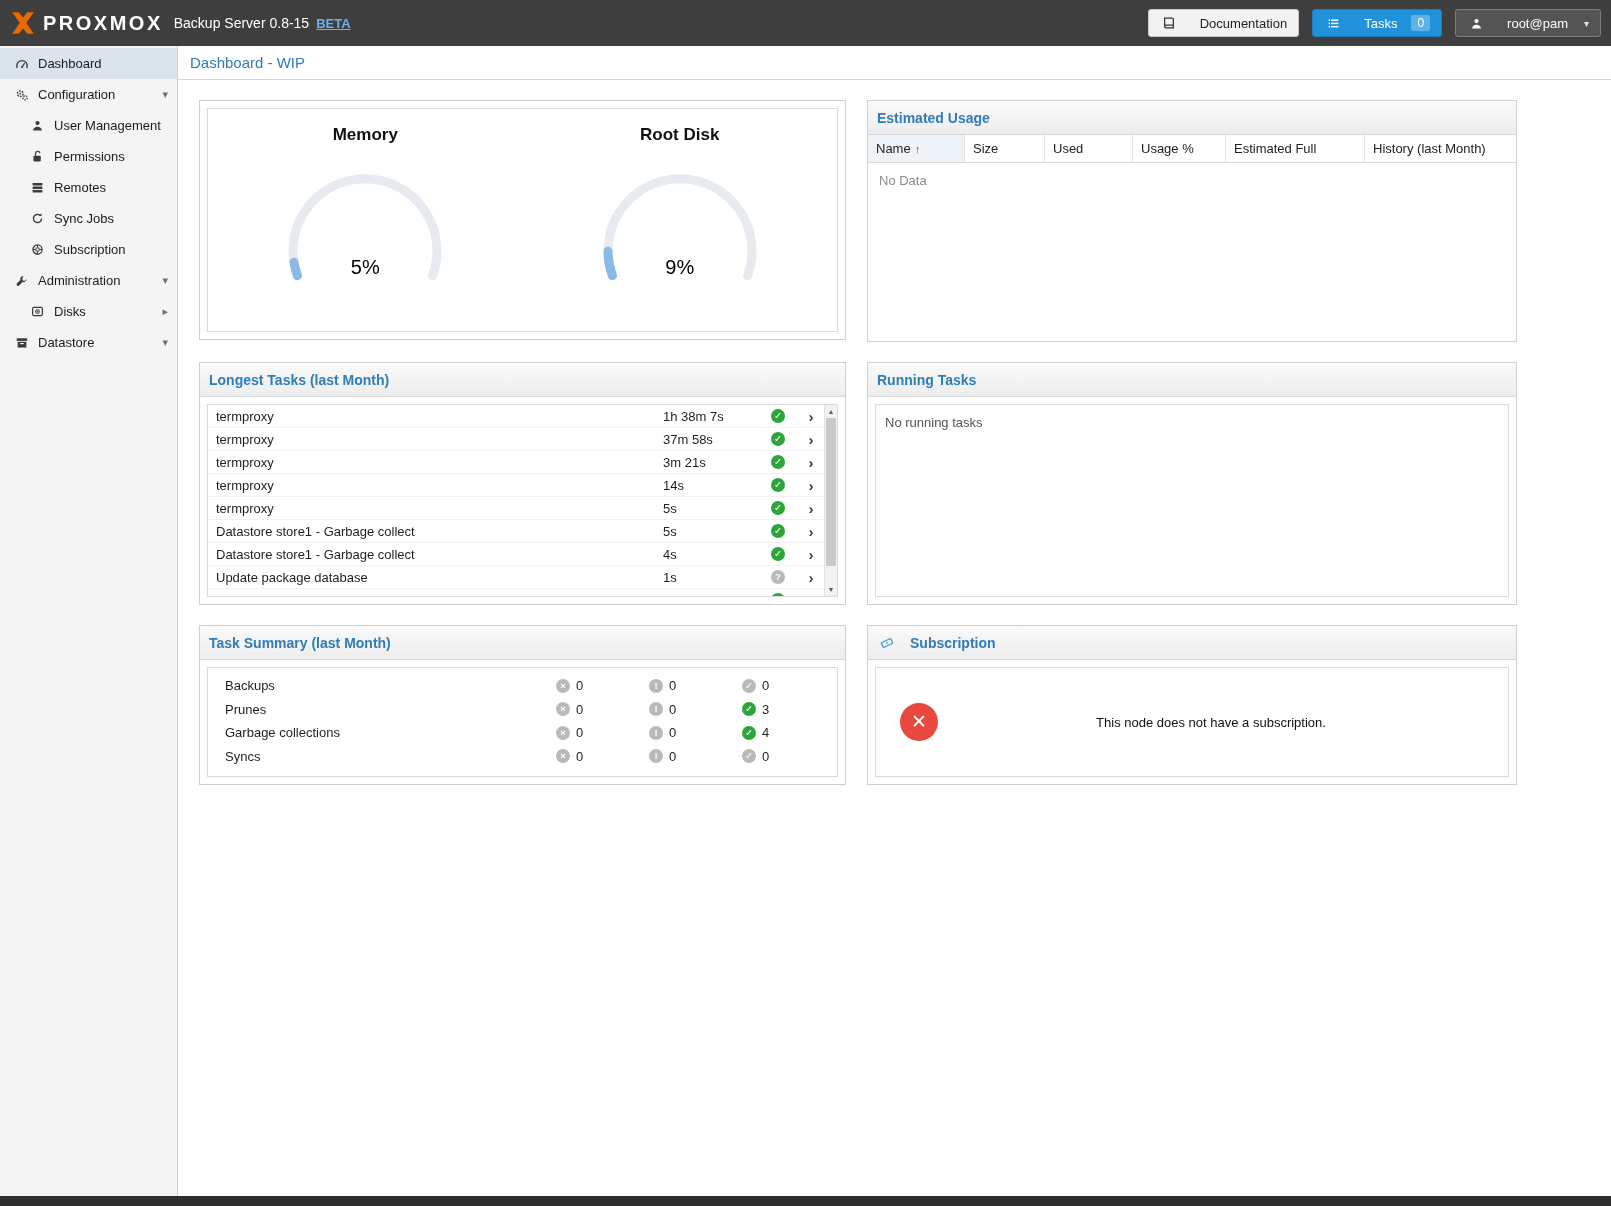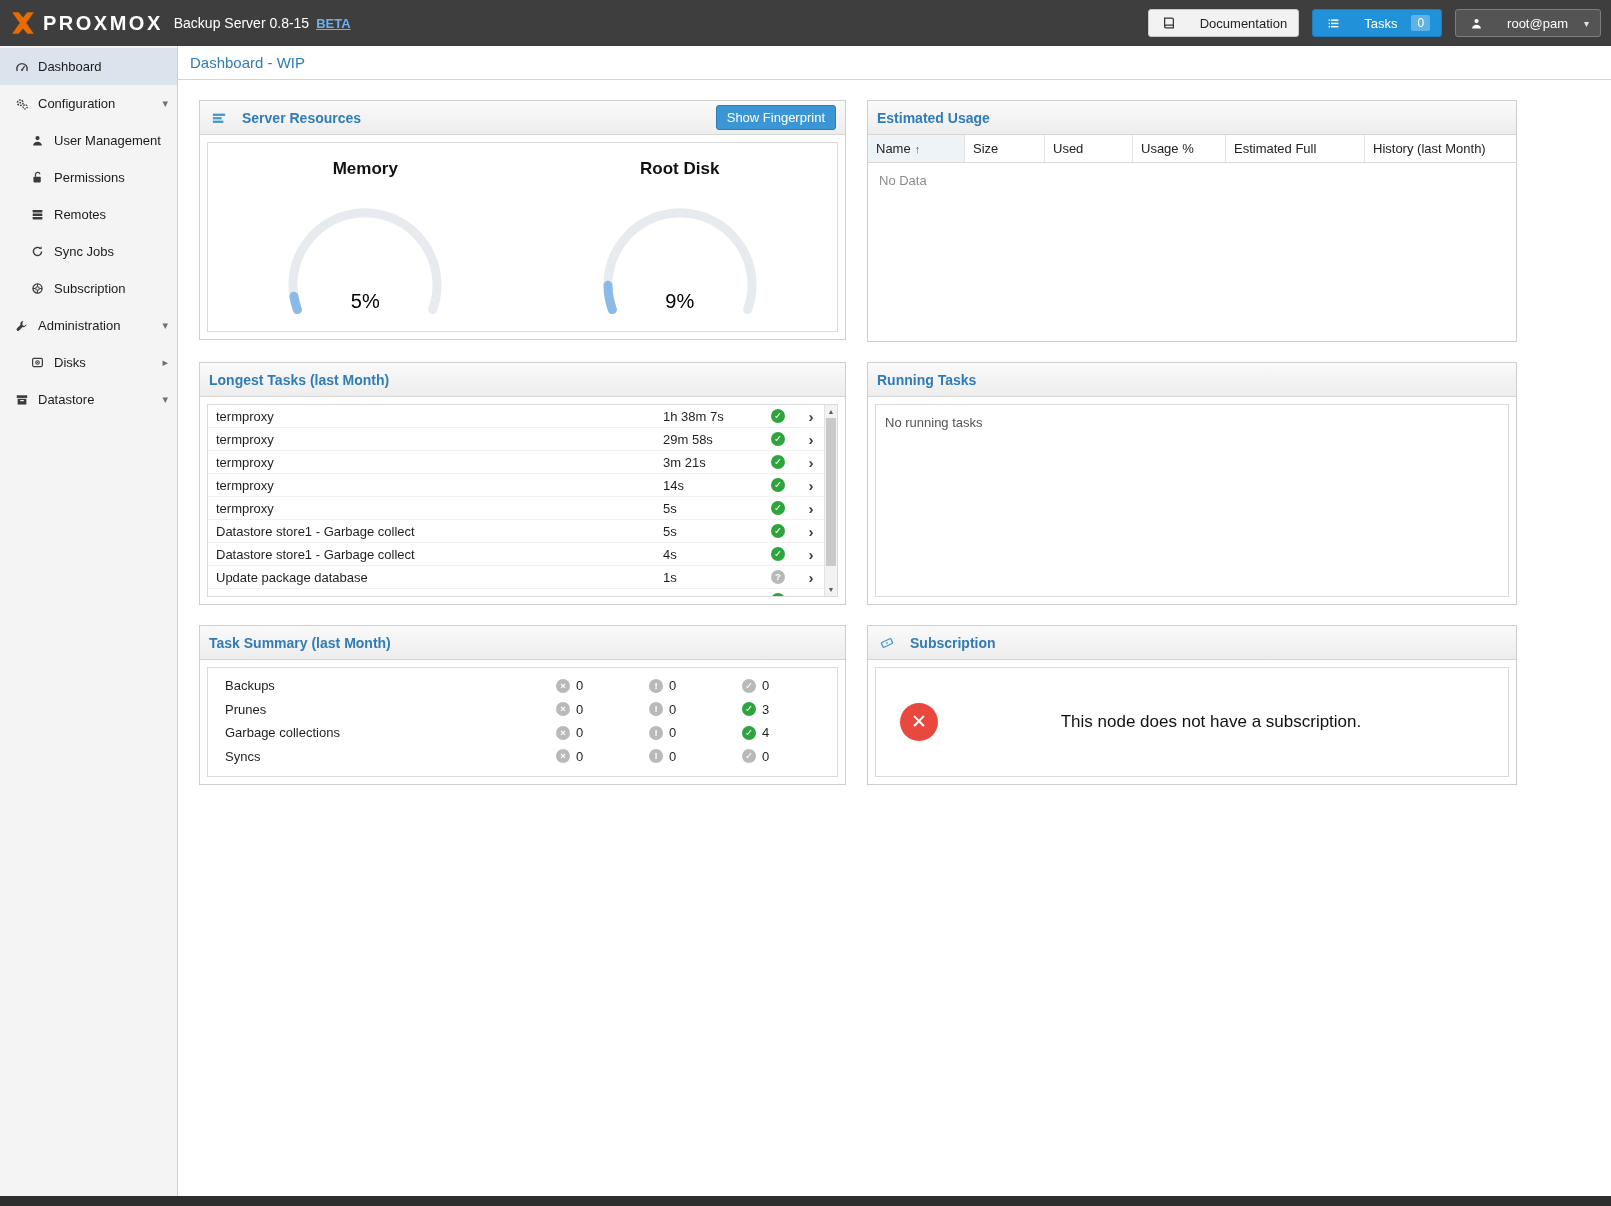--- a/index.html
+++ b/index.html
@@ -19,21 +19,21 @@
   .tbtn { display:inline-flex; align-items:center; gap:14px; height:28px; padding:0 11px; border-radius:3px;
           font-size:13px; border:1px solid transparent; cursor:pointer; font-family:inherit; }
   .tbtn-light { background:#f2f2f2; border-color:#c9c9c9; color:#222; }
   .tbtn-blue  { background:#2191d9; border-color:#1a7ec0; color:#fff; }
   .tbtn-dark  { background:#545454; border-color:#7d7d7d; color:#fff; }
   .badge { background:#5fb2e5; border-radius:2px; padding:1px 6px; font-size:12px; color:#fff; }
   .tcaret { font-size:10px; color:#e3e3e3; margin-left:2px; }
   
   .main { display:flex; height:1150px; }
   .sidebar { width:178px; background:#f4f4f4; border-right:1px solid #d0d0d0; padding-top:2px; flex:0 0 178px; }
-  .side-item { height:37px; display:flex; align-items:center; padding:0 8px 0 12px; cursor:pointer; position:relative; color:#1b1b1b; }
+  .side-item { height:31px; display:flex; align-items:center; padding:0 8px 0 12px; cursor:pointer; position:relative; color:#1b1b1b; }
   .side-item.level1 { padding-left:28px; }
   .side-item.selected { background:#dbe4ec; }
   .sicon { width:19px; display:inline-flex; justify-content:center; align-items:center; margin-right:7px; color:#3b3b3b; flex:0 0 19px; }
   .caret-exp { position:absolute; right:9px; color:#6f6f6f; font-size:11px; cursor:pointer; }
   .content { flex:1; display:flex; flex-direction:column; background:#fff; overflow:hidden; }
   .content-header { height:34px; flex:0 0 34px; display:flex; align-items:center; padding:0 12px;
                     border-bottom:1px solid #d4d4d4; color:var(--accent,#2f7cb6); font-size:15px; }
   .panels { padding:20px 0 0 21px; display:grid; grid-template-columns:647px 650px; column-gap:21px; row-gap:20px; align-content:start; }
   
   .panel { border:1px solid #cfcfcf; background:#fff; display:flex; flex-direction:column; }
@@ -78,21 +78,21 @@
   .sthumb { position:absolute; top:13px; left:1px; right:1px; height:148px; background:#c9c9c9; cursor:pointer; }
   
   .s-rows { padding-top:6px; }
   .s-row { height:23.5px; display:flex; align-items:center; }
   .s-label { flex:0 0 348px; padding-left:17px; }
   .s-cell { flex:0 0 93px; display:flex; align-items:center; gap:6px; }
   
   .sub-body { display:flex; align-items:center; padding:0 24px; height:100%; }
   .sub-icon { width:38px; height:38px; flex:0 0 38px; border-radius:50%; background:var(--red,#e8483d); color:#fff;
               font-size:19px; font-weight:bold; line-height:38px; text-align:center; }
-  .sub-msg { flex:1; text-align:center; font-size:17px; color:#111; }
+  .sub-msg { flex:1; text-align:center; font-size:13px; color:#111; }
   
   .bottom-strip { height:10px; background:#2e2e2e; }
   .note-text { padding:10px 9px; color:#555; }
 </style>
 </head>
 <body>
 
 <header class="topbar">
   <div class="brand">
     <span class="sicon" style="width:26px">
@@ -245,32 +245,20 @@
       <span class="caret-exp">▾</span>
     </div>
   </nav>
 
   <section class="content">
     <div class="content-header">Dashboard - WIP</div>
 
     <div class="panels">
 
       <div class="panel h240">
-        <div class="panel-h">
-          <span class="sicon">
-            <svg width="14" height="14" viewBox="0 0 16 16">
-                <rect x="1" y="3" width="14" height="2.6" fill="#4796ce"></rect>
-                <rect x="1" y="7" width="10" height="2.6" fill="#4796ce"></rect>
-                <rect x="1" y="11" width="12" height="2.6" fill="#4796ce"></rect>
-              </svg>
-          </span>
-          <span>Server Resources</span>
-          <span class="spacer"></span>
-          <button class="fp-btn">Show Fingerprint</button>
-        </div>
         <div class="panel-b">
           <div class="inner">
             <div class="gauges">
               <div class="gauge">
                 <div class="gauge-label">Memory</div>
                 <div class="gauge-wrap">
                   <svg width="180" height="113" viewBox="0 0 180 113">
                     <path class="gauge-track" d="M22.4 106.6 A72 72 0 1 1 157.6 106.6" fill="none" stroke-width="9" stroke-linecap="round"></path>
                     <path class="gauge-fill" d="M22.4 106.6 A72 72 0 1 1 157.6 106.6" fill="none" stroke-width="9" stroke-linecap="round" pathLength="100" stroke-dasharray="5 300"></path>
                   </svg>
@@ -322,21 +310,21 @@
                 <div class="t-row">
                   <span class="t-name">termproxy</span>
                   <span class="t-dur">1h 38m 7s</span>
                   <span class="t-status">
                     <i class="dot green">✓</i>
                   </span>
                   <span class="t-go">›</span>
                 </div>
                 <div class="t-row">
                   <span class="t-name">termproxy</span>
-                  <span class="t-dur">29m 58s</span>
+                  <span class="t-dur">37m 58s</span>
                   <span class="t-status">
                     <i class="dot green">✓</i>
                   </span>
                   <span class="t-go">›</span>
                 </div>
                 <div class="t-row">
                   <span class="t-name">termproxy</span>
                   <span class="t-dur">3m 21s</span>
                   <span class="t-status">
                     <i class="dot green">✓</i>

